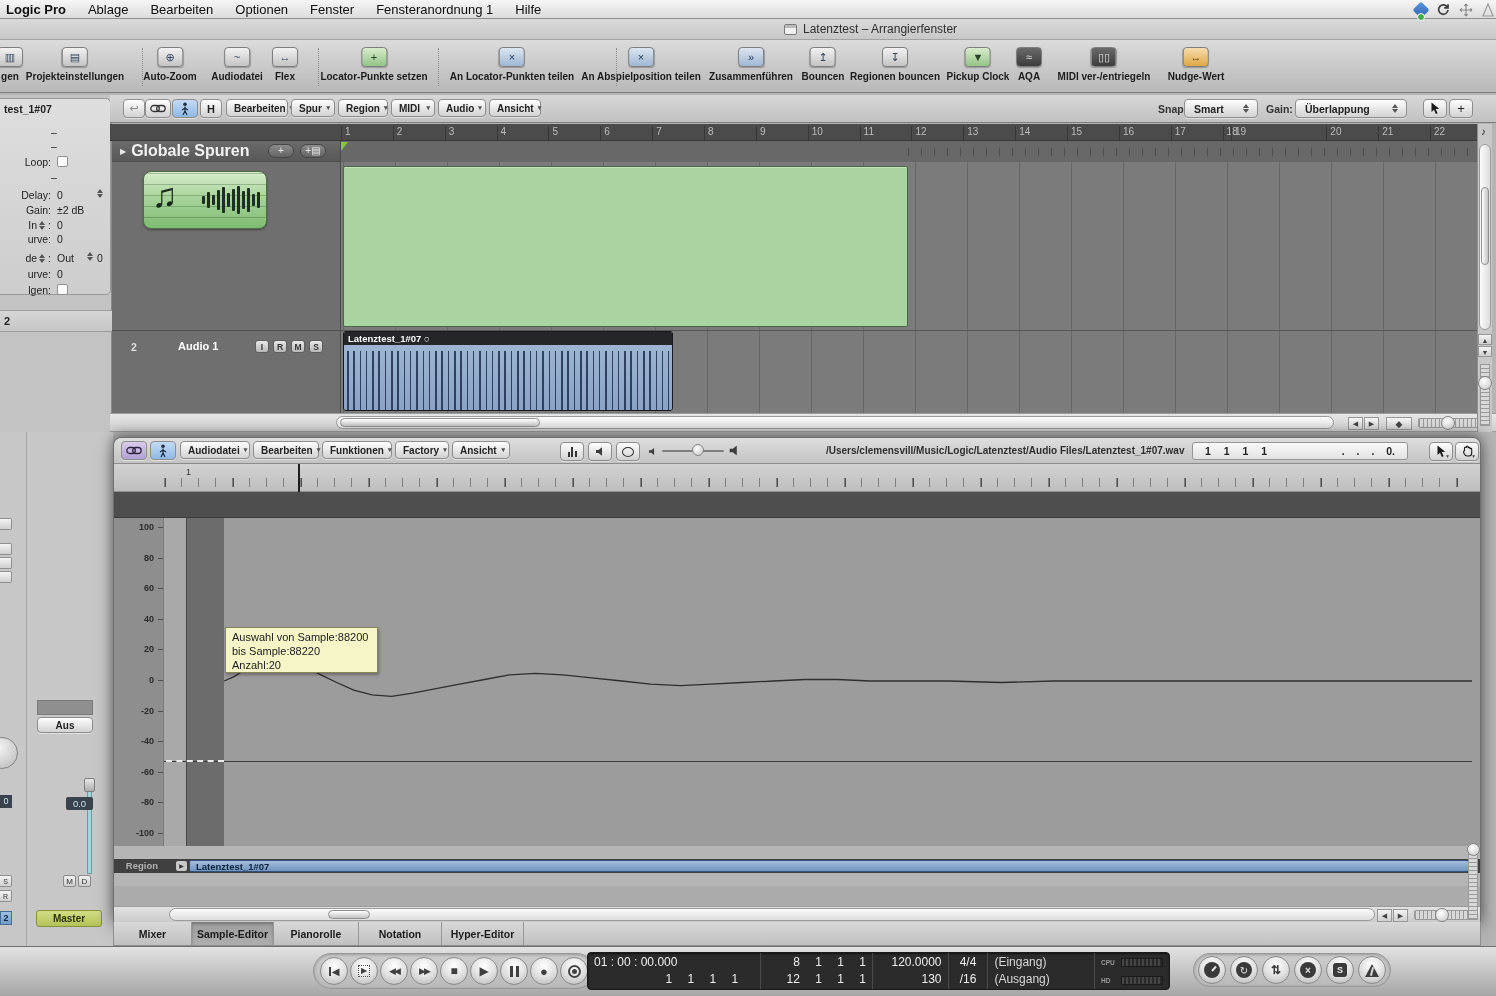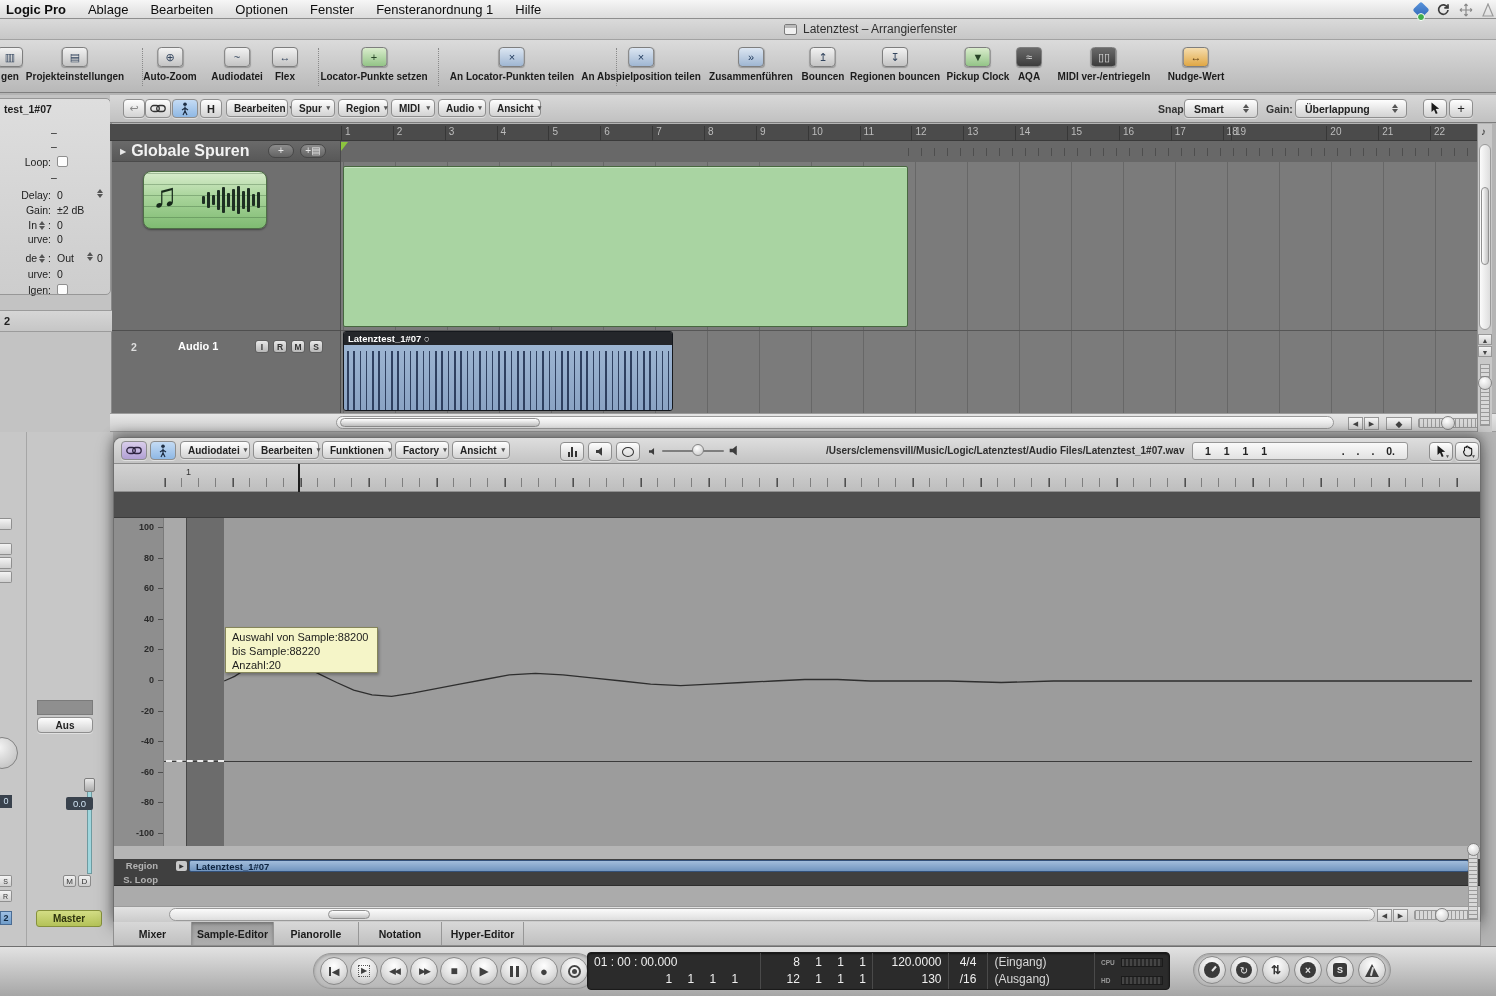--- a/index.html
+++ b/index.html
@@ -640,23 +640,20 @@
     </div>
   </div>
 
   <div class="ed-row" style="top:421px;height:14px">
     <span class="ed-row-lbl">Region</span>
     <span id="region-disc">▶</span>
     <div id="region-bar">
       <span id="region-bar-txt">Latenztest_1#07</span>
     </div>
   </div>
-  <div class="ed-row" style="top:435px;height:13px;border-bottom:1px solid #2e2e2e">
-    <span class="ed-row-lbl">S. Loop</span>
-  </div>
 
   <div id="ed-gap"></div>
   <div id="ed-hscroll">
     <div class="scroll-track" style="left:55px;right:105px;top:1px">
       <div class="scroll-thumb" style="left:158px;width:42px"></div>
     </div>
     <div class="sb-btn" style="right:88px;top:2px">◀</div>
     <div class="sb-btn" style="right:72px;top:2px">▶</div>
     <div class="zoomslider" style="right:8px;width:58px;top:3px">
         <div class="zknob" style="left:20px"></div>

